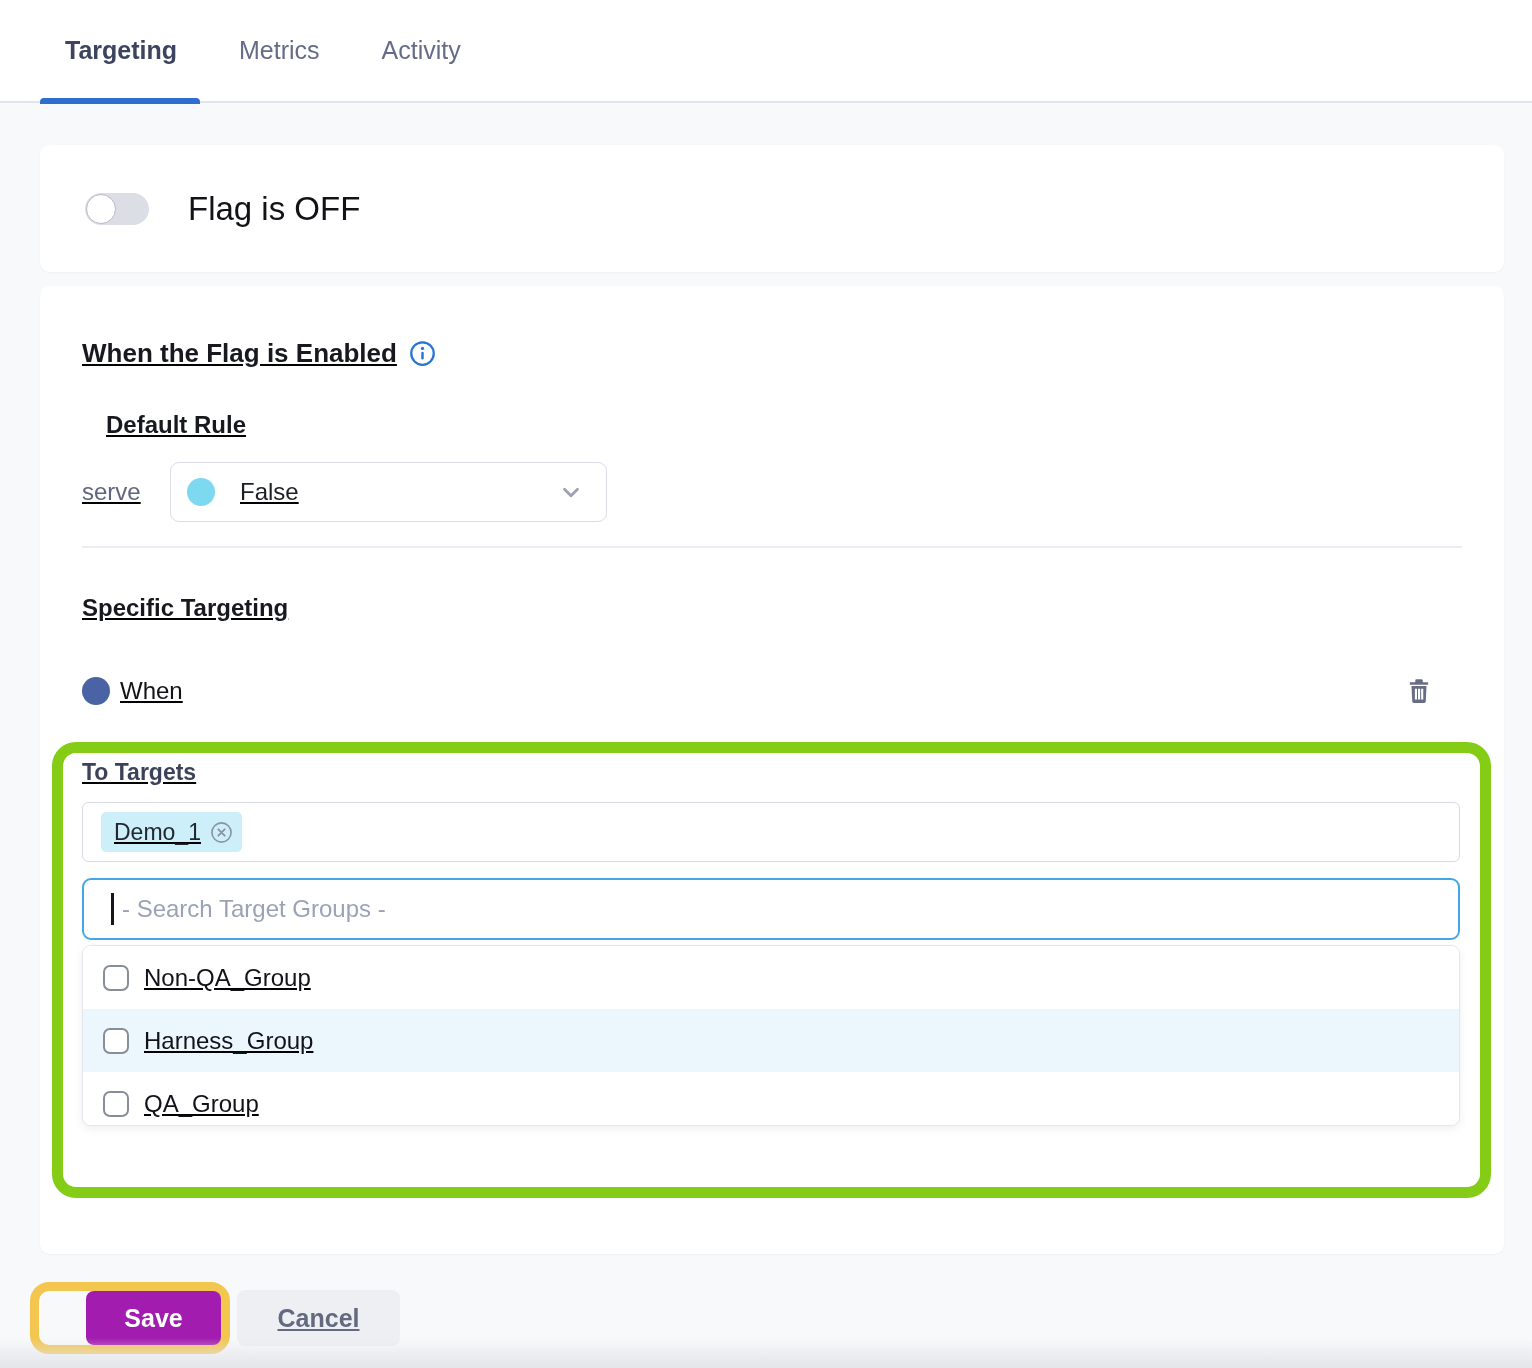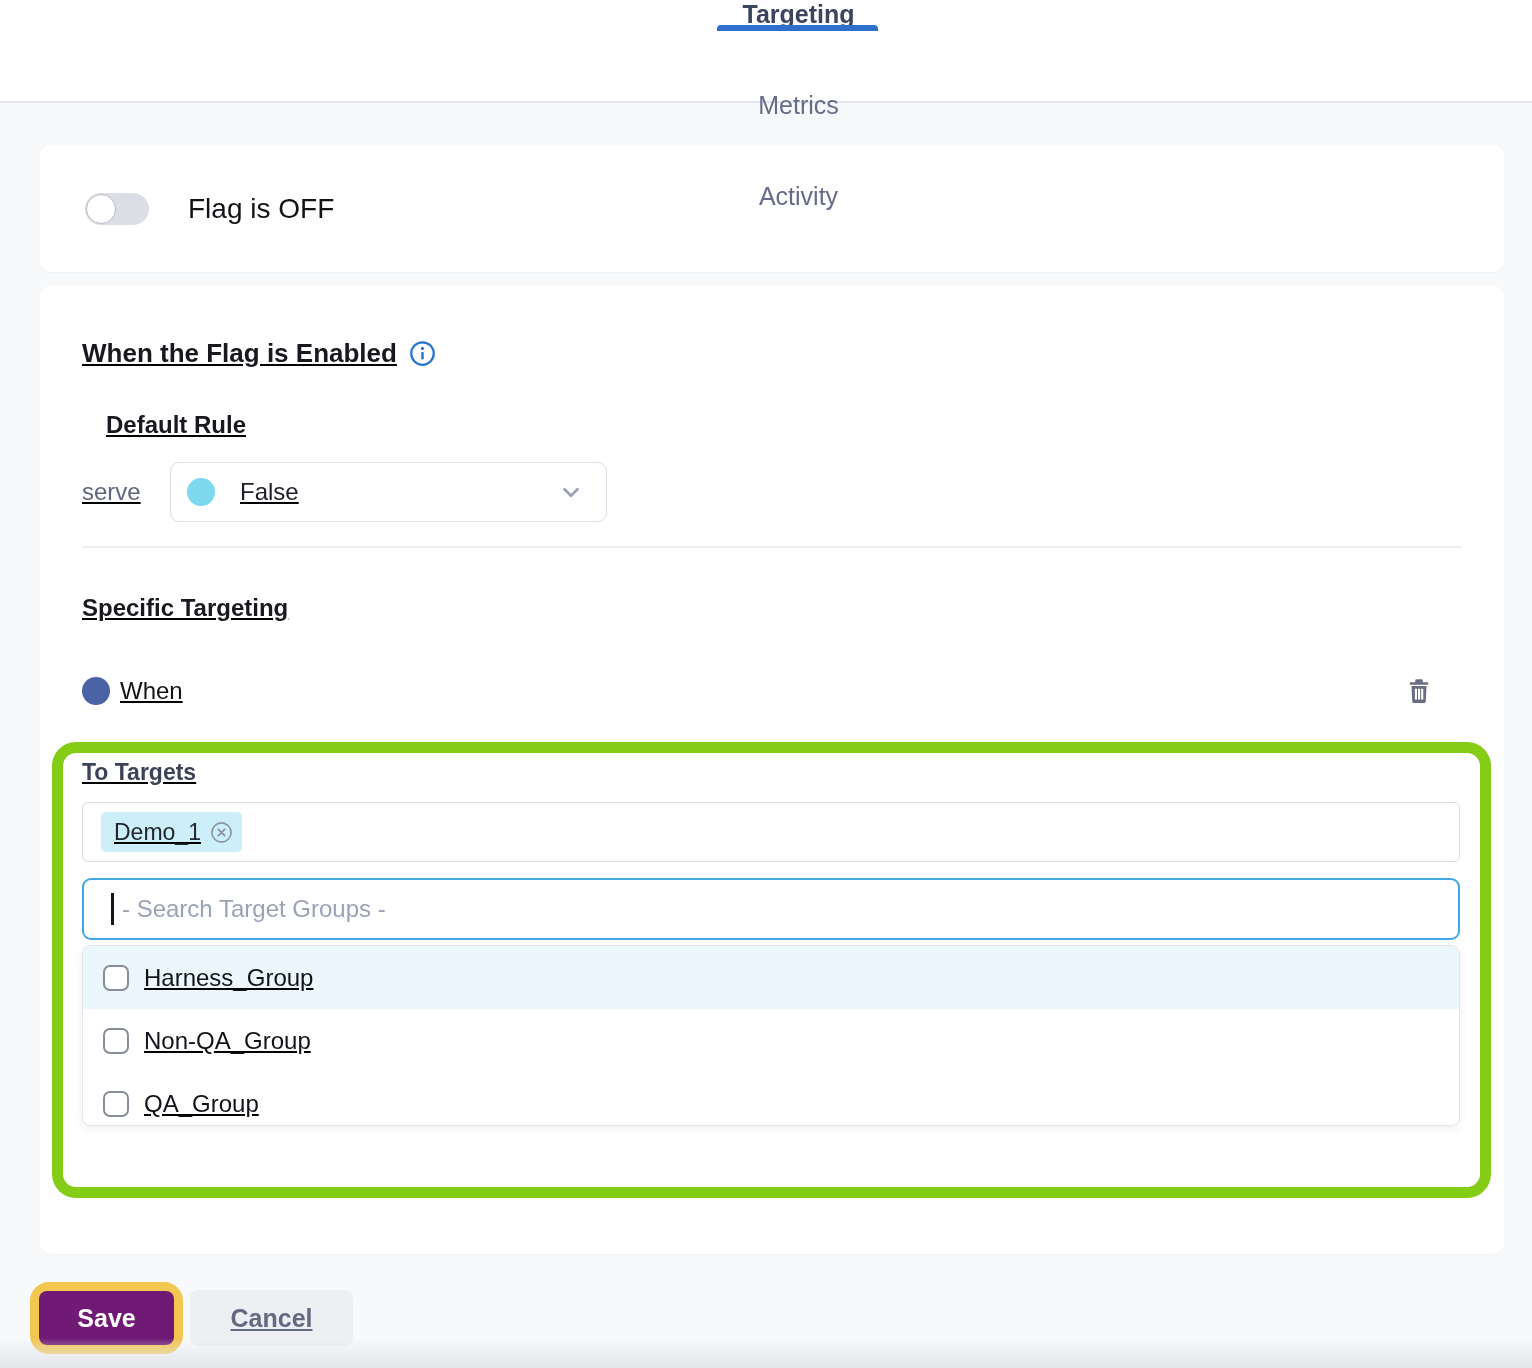--- a/index.html
+++ b/index.html
@@ -4,38 +4,38 @@
 <style>
   * { margin:0; padding:0; box-sizing:border-box; }
   html,body { width:1532px; height:1368px; }
   body { font-family:"Liberation Sans","DejaVu Sans",sans-serif; background:#f8f9fb; }
   .screen { position:relative; width:1532px; height:1368px; overflow:hidden; background:#f8f9fb; }
   .screen::after { content:""; position:absolute; left:0; right:0; bottom:0; height:30px;
     background:linear-gradient(to bottom, rgba(231,232,236,0), #e4e5e9); pointer-events:none; }
 
   
   .tabbar { height:103px; background:#ffffff; border-bottom:2px solid #e2e4ec;
-    display:flex; align-items:center; padding-left:65px; gap:62px;flex-direction:column; }
+    display:flex; align-items:center; padding-left:65px; gap:62px; }
   .tab { position:relative; height:103px; display:flex; align-items:center;
     font-size:25px; color:#666c87; font-weight:500; cursor:pointer; }
   .tab.active { color:#3d4460; font-weight:700; }
   .tab.active::after { content:""; position:absolute; left:-25px; right:-23px; bottom:-2px;
     height:6px; background:#2e6fce; border-radius:4px 4px 0 0; }
 
   
   .card { background:#ffffff; border-radius:10px; margin-left:40px; width:1464px;
     box-shadow:0 1px 2px rgba(40,41,61,0.04); }
   .card-toggle { margin-top:42px; height:127px; display:flex; align-items:center; padding-left:45px; }
   .card-main  { margin-top:14px; padding:52px 42px 0 42px; height:968px;text-decoration:underline; }
 
   
   .toggle { width:64px; height:32px; border-radius:16px; background:#dcdee6; position:relative; cursor:pointer; }
   .toggle .knob { position:absolute; left:1px; top:1px; width:30px; height:30px; border-radius:50%;
     background:#ffffff; border:1.5px solid #b6bac6; }
-  .toggle-label { margin-left:39px; font-size:28px; color:#121317; }
+  .toggle-label { margin-left:39px; font-size:33px; color:#121317; }
 
   
   .h-title { font-size:26px; font-weight:700; color:#17191f; display:flex; align-items:center; gap:12px; }
   .h-sub   { font-size:24px; font-weight:700; color:#17191f; }
   .dr-head { margin-top:42px;margin-left:24px; }
   .st-head { margin-top:46px; }
 
   .info-btn { width:27px; height:27px; display:inline-flex; cursor:pointer; }
 
   
@@ -81,21 +81,21 @@
   .opt { height:63px; display:flex; align-items:center; padding-left:20px; cursor:pointer; background:#fff; }
   .opt.hl { background:#ecf7fd; }
   .cbx { width:26px; height:26px; border:2px solid #878d99; border-radius:7px; background:#fff; flex:0 0 auto; cursor:pointer; }
   .opt .opt-label { margin-left:15px; font-size:24px; color:#111318; }
 
   
   .actions { margin-top:28px; margin-left:30px; display:flex; align-items:center; gap:7px; }
   .save-ring { border:9px solid #f2c64f; border-radius:19px; display:inline-flex; }
   .btn { border:none; border-radius:8px; font-size:25px; font-weight:700; cursor:pointer;
     font-family:"Liberation Sans","DejaVu Sans",sans-serif; }
-  .btn-save { width:135px; height:54px; background:#701a75; color:#ffffff; }
+  .btn-save { width:135px; height:54px; background:#a21caf; color:#ffffff;margin-left:47px; }
   .btn-cancel { width:163px; height:56px; background:#edeff3; color:#636a80;text-decoration:underline; }
 </style>
 </head>
 <body>
 
 <div class="screen">
 
   <header class="tabbar">
     <div class="tab active">
       <span>Targeting</span>
@@ -177,30 +177,30 @@
         </span>
       </div>
 
 
       <div class="search-wrap">
         <input class="search-input" type="text" placeholder="- Search Target Groups -" style="">
         <div class="caret"></div>
       </div>
 
       <div class="dropdown">
+        <div class="opt">
+          <span class="cbx"></span>
+          <span class="opt-label">Non-QA_Group</span>
+        </div>
         <div class="opt hl">
           <span class="cbx"></span>
           <span class="opt-label">Harness_Group</span>
         </div>
         <div class="opt">
           <span class="cbx"></span>
-          <span class="opt-label">Non-QA_Group</span>
-        </div>
-        <div class="opt">
-          <span class="cbx"></span>
           <span class="opt-label">QA_Group</span>
         </div>
       </div>
 
     </div>
   </section>
 
   <div class="actions">
     <div class="save-ring">
       <button class="btn btn-save">Save</button>

